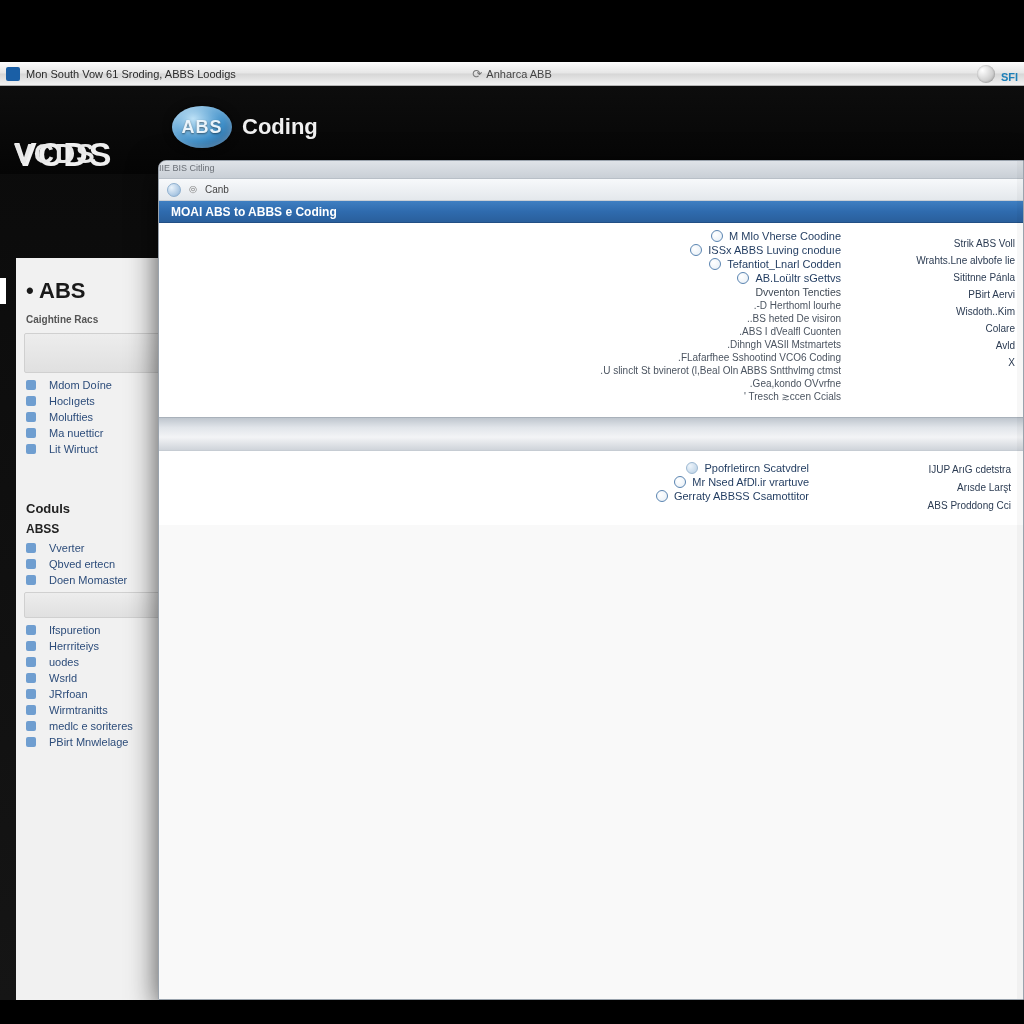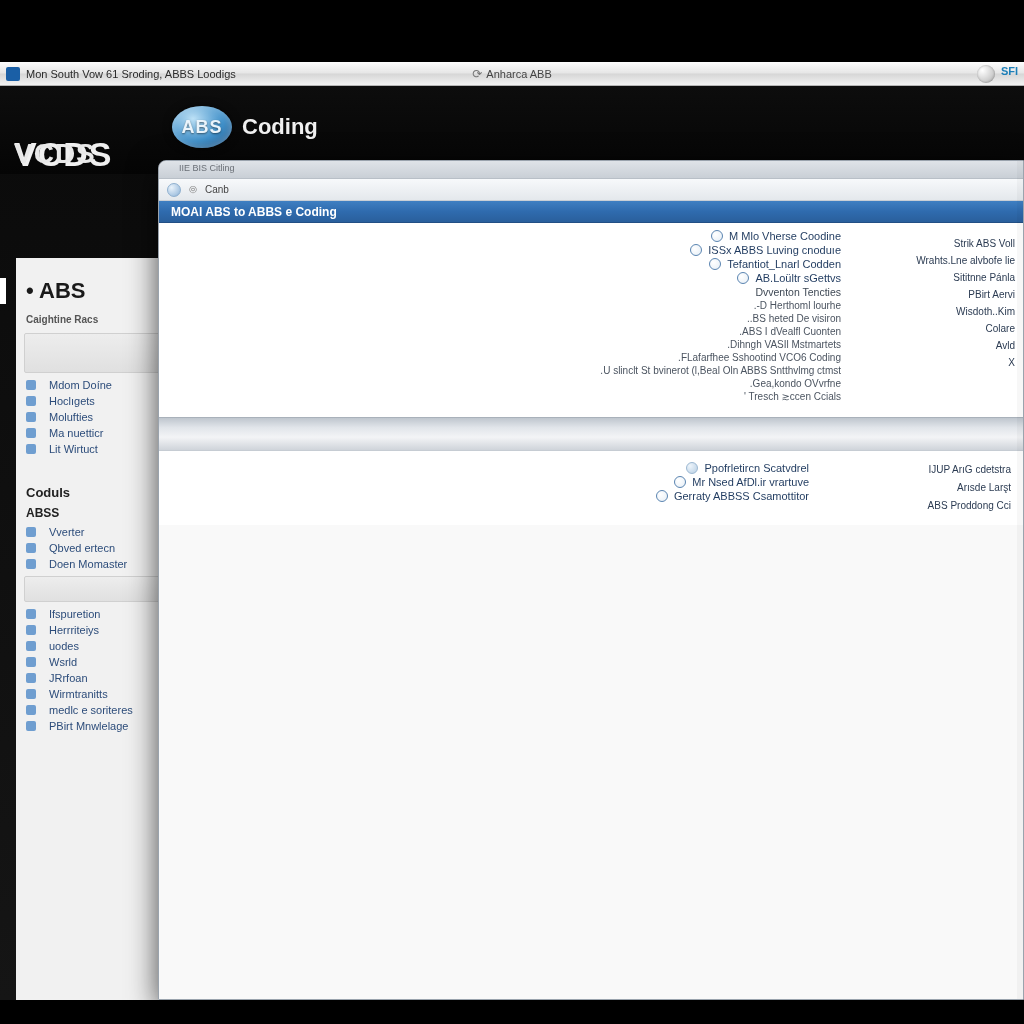--- a/index.html
+++ b/index.html
@@ -15,21 +15,21 @@
 .menubar {
   position: absolute; top: 62px; left: 0; right: 0; height: 24px;
   background: linear-gradient(180deg, #fdfdfd 0%, #e6e6e6 48%, #d6d6d6 52%, #f2f2f2 100%);
   border-bottom: 1px solid #b5b5b5;
   display: flex; align-items: center;
   font-size: 11px; color: #2a2a2a;
   padding: 8px 6px;
 }
 .menubar .left { display: flex; align-items: center; gap: 6px; flex: 1; }
 .menubar .center { flex: 0 0 auto; display:flex; align-items:center; gap:4px; color:#444; }
-.menubar .right { flex: 1; display:flex; justify-content:flex-end; align-items:flex-start; gap:6px; }
+.menubar .right { flex: 1; display:flex; justify-content:flex-end; align-items:flex-end; gap:6px; }
 .menubar .appicon { width:14px; height:14px; background:#1a5fa6; border-radius:2px; }
 .menubar .righticon { width:18px; height:18px; border-radius:50%; background:radial-gradient(circle at 30% 30%, #fff, #cfcfcf 60%, #999); box-shadow: inset 0 0 2px rgba(0,0,0,.3); }
 .menubar .righttext { color:#1c7fb8; font-weight:bold; font-size:11px; }
 
 
 .logoband {
   position: absolute; top: 86px; left: 0; right: 0; height: 88px;
   background: linear-gradient(180deg, #0d0d0d 0%, #050505 100%);
   display:flex; align-items:flex-end;
   padding-left: 14px;
@@ -38,40 +38,40 @@
 .logoband .vcds2 { position:absolute; left:14px; top:52px; color:#e8e8e8; font-size:28px; font-weight:600; letter-spacing:1px; }
 
 
 .sidebar {
   position:absolute; left:16px; top:258px; bottom:24px; width:160px;
   background:#f1f1f1;
   border-right:1px solid #cfcfcf;
   font-size:11px; color:#333;
   overflow:hidden;
 }
-.sidebar .heading { font-size:13px; font-weight:bold; color:#222; padding:6px 10px 2px 10px; }
+.sidebar .heading { font-size:13px; font-weight:bold; color:#222; padding:6px 10px 2px 10px;margin-top:16px; }
 .sidebar .tabbig { font-size:22px; font-weight:bold; color:#1a1a1a; padding:6px 10px; }
 .sidebar .subhead { font-size:10px; font-weight:bold; color:#555; padding:4px 10px; }
 .sidebar .item { display:flex; align-items:center; gap:13px; padding:2px 10px; color:#2c4c7a; cursor:default; }
 .sidebar .item .dot { width:10px; height:10px; border-radius:2px; background:#6f9ed0; }
 .sidebar .diagram { height:40px; margin:4px 8px; background:linear-gradient(180deg,#ededed,#e0e0e0); border:1px solid #d0d0d0; border-radius:2px; position:relative; }
 
 
 .mainwin {
   position:absolute; left:158px; top:160px; right:0; bottom:24px;
   background:linear-gradient(180deg,#cfd4da 0%, #e9ebee 4%, #f9f9f9 16%);
   border-top-left-radius:8px;
   border:1px solid #9aa3ad;
   box-shadow: 0 8px 30px rgba(0,0,0,.7);
   overflow:hidden;
 }
 .mainwin .titlebar {
   height:18px; background:linear-gradient(180deg,#dfe3e8,#c9cfd6);
   border-bottom:1px solid #b8bfc7;
-  font-size:9px; color:#6a6f76; padding:2px 20px;
+  font-size:9px; color:#6a6f76; padding:2px 0;
 }
 .mainwin .toolbar {
   height:22px; background:linear-gradient(180deg,#f7f9fb,#e4e8ec);
   border-bottom:1px solid #c9cfd6;
   display:flex; align-items:center; gap:8px; padding:0 8px;
   font-size:10px; color:#444;
 }
 .mainwin .toolbar .tbicon { width:14px; height:14px; border-radius:50%; background:radial-gradient(circle at 30% 30%, #eaf3fb, #a9c6e2 70%, #6d97c2); border:1px solid #8fb0cf; }
 
 

